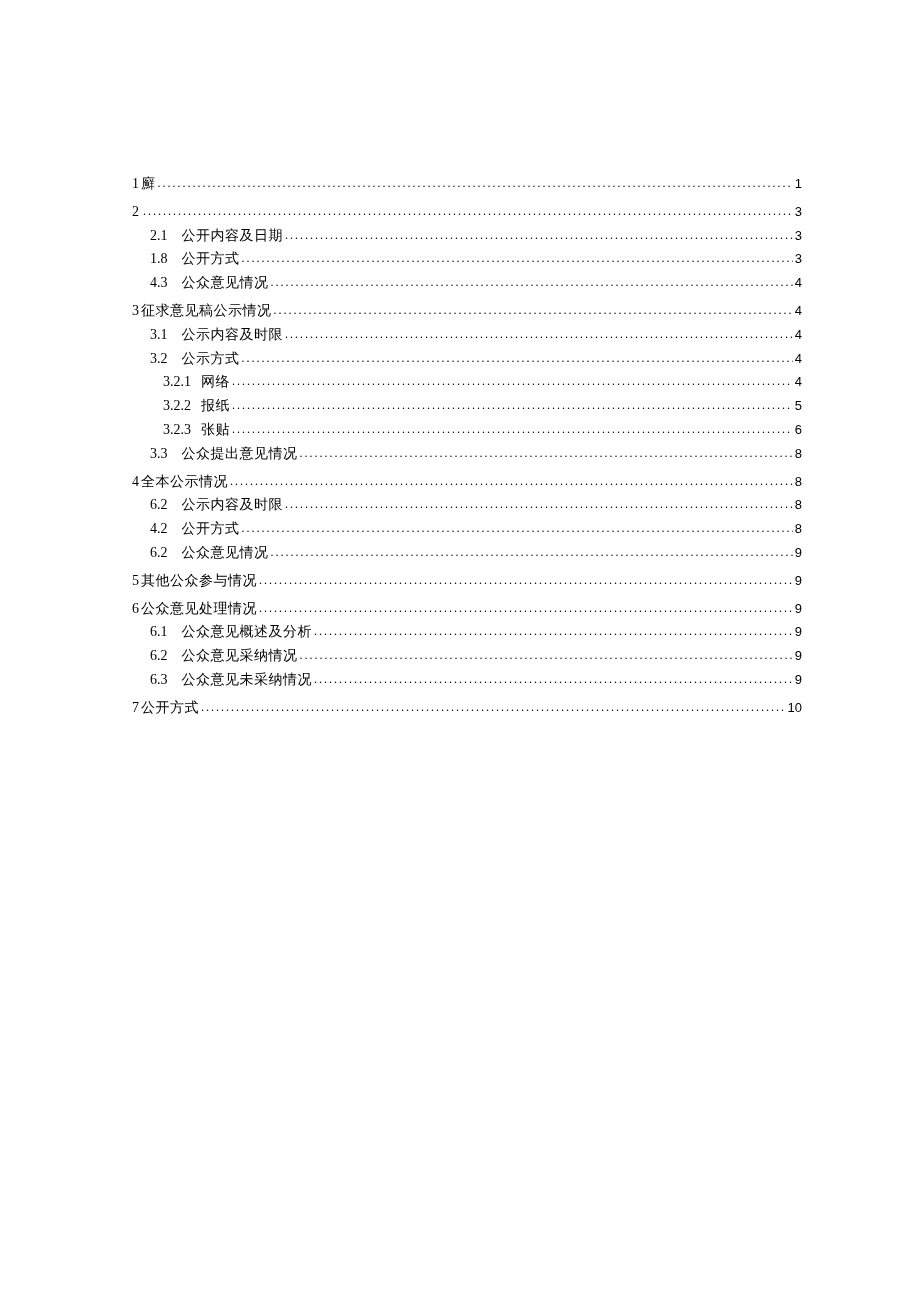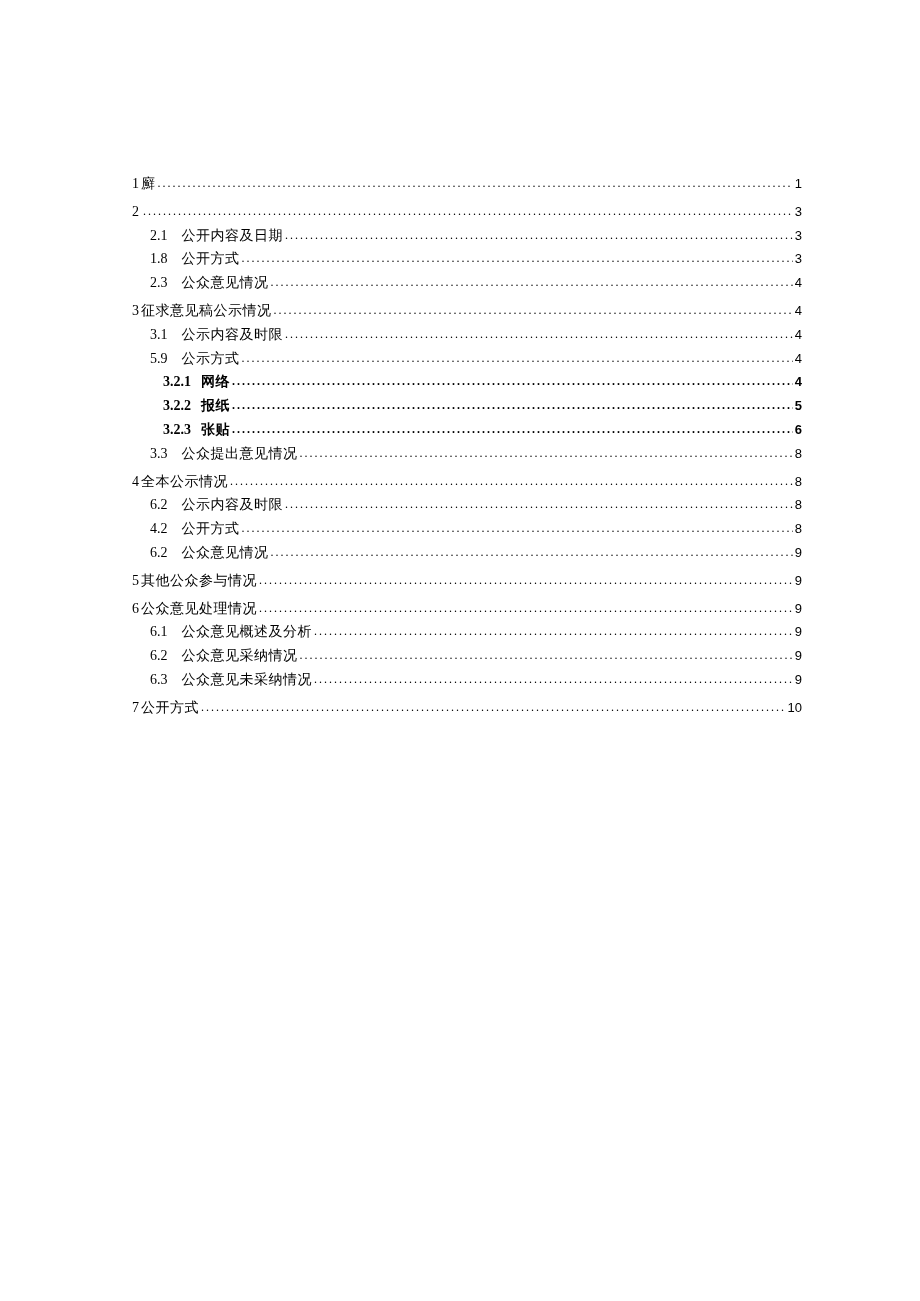--- a/index.html
+++ b/index.html
@@ -28,21 +28,20 @@
     .toc-entry.level-1 {
       padding-left: 0;
       margin-top: 4px;
     }
     .toc-entry.level-2 {
       padding-left: 18px;
       justify-content: space-between;
     }
     .toc-entry.level-3 {
       padding-left: 31px;
-      font-weight: bold;
     }
     .toc-number {
       flex-shrink: 0;
     }
     .toc-number.num-2 {
       margin-right: 14px;
     }
     .toc-number.num-3 {
       margin-right: 10px;
     }
@@ -97,39 +96,39 @@
       <span class="toc-dots"></span>
       <span class="toc-page">3</span>
     </div>
     <div class="toc-entry level-2">
       <span class="toc-number num-2">1.8</span>
       <span class="toc-title">公开方式</span>
       <span class="toc-dots"></span>
       <span class="toc-page">3</span>
     </div>
     <div class="toc-entry level-2">
-      <span class="toc-number num-2">2.3</span>
+      <span class="toc-number num-2">4.3</span>
       <span class="toc-title">公众意见情况</span>
       <span class="toc-dots"></span>
       <span class="toc-page">4</span>
     </div>
     <div class="toc-entry level-1 group-gap">
       <span class="toc-number num-1">3</span>
       <span class="toc-title">征求意见稿公示情况</span>
       <span class="toc-dots"></span>
       <span class="toc-page">4</span>
     </div>
     <div class="toc-entry level-2">
       <span class="toc-number num-2">3.1</span>
       <span class="toc-title">公示内容及时限</span>
       <span class="toc-dots"></span>
       <span class="toc-page">4</span>
     </div>
     <div class="toc-entry level-2">
-      <span class="toc-number num-2">5.9</span>
+      <span class="toc-number num-2">3.2</span>
       <span class="toc-title">公示方式</span>
       <span class="toc-dots"></span>
       <span class="toc-page">4</span>
     </div>
     <div class="toc-entry level-3">
       <span class="toc-number num-3">3.2.1</span>
       <span class="toc-title">网络</span>
       <span class="toc-dots"></span>
       <span class="toc-page">4</span>
     </div>

